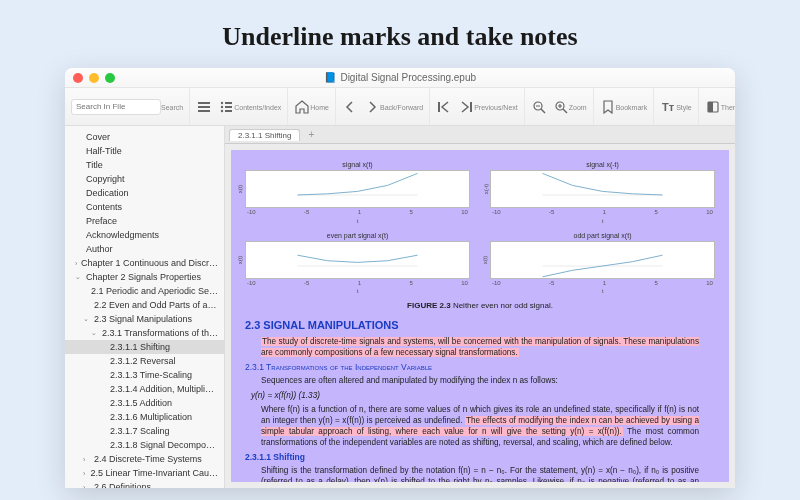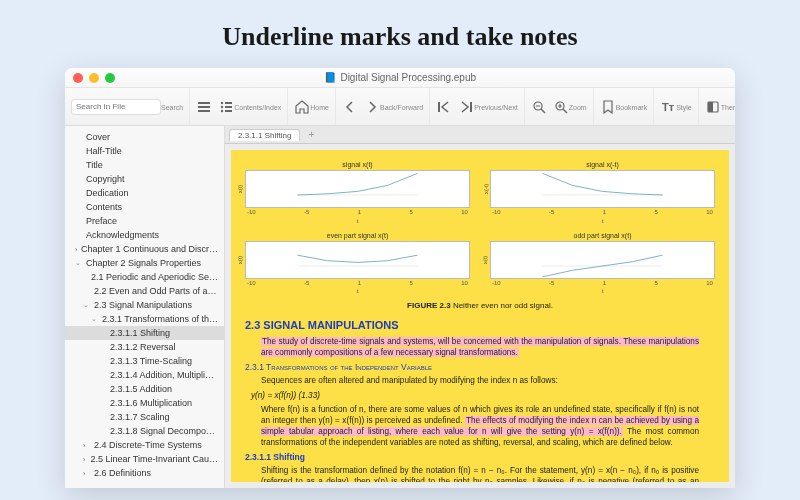--- a/index.html
+++ b/index.html
@@ -23,21 +23,21 @@
 .toc-item.l1{padding-left:10px}
 .toc-item.l2{padding-left:18px}
 .toc-item.l3{padding-left:26px}
 .toc-item.l4{padding-left:34px}
 .toc-item.active{background:#dcdcdc}
 .chev{font-size:7px;color:#888;width:8px;display:inline-block}
 .content{flex:1;background:#ececec;display:flex;flex-direction:column;overflow:hidden}
 .tabbar{height:18px;background:#e8e8e8;border-bottom:1px solid #ccc;display:flex;align-items:center;padding-left:4px}
 .tab{background:#fff;border:1px solid #ccc;border-bottom:none;padding:1px 8px;font-size:8px;color:#555;border-radius:3px 3px 0 0;margin-right:4px}
 .tab-plus{color:#999;font-size:10px;cursor:pointer;padding:0 4px}
-.page{flex:1;background:#fde047;margin:6px;padding:10px 14px;overflow:hidden;font-size:8.2px;color:#222;line-height:1.35}
+.page{flex:1;background:#c4b5fd;margin:6px;padding:10px 14px;overflow:hidden;font-size:8.2px;color:#222;line-height:1.35}
 .charts{display:grid;grid-template-columns:1fr 1fr;gap:6px 20px;margin-bottom:6px}
 .chart{text-align:center}
 .chart-title{font-size:7px;color:#333;margin-bottom:1px}
 .chart-box{height:38px;border:1px solid #bbb;background:#fff;position:relative}
 .chart-box svg{width:100%;height:100%}
 .chart-ticks{display:flex;justify-content:space-between;font-size:6px;color:#555;padding:0 2px}
 .fig-caption{text-align:center;font-size:8px;margin:5px 0 6px}
 .fig-caption b{font-weight:700}
 .h-section{color:#1a3dc1;font-weight:700;font-size:11px;margin:4px 0 3px}
 .h-sub{color:#1a3dc1;font-weight:400;font-size:8.5px;font-variant:small-caps;margin:4px 0 2px}
@@ -223,20 +223,24 @@
           <span class="chev"></span>
           <span>Contents</span>
         </div>
         <div class="toc-item l1">
           <span class="chev"></span>
           <span>Preface</span>
         </div>
         <div class="toc-item l1">
           <span class="chev"></span>
           <span>Acknowledgments</span>
+        </div>
+        <div class="toc-item l1">
+          <span class="chev"></span>
+          <span>Author</span>
         </div>
         <div class="toc-item l1">
           <span class="chev">›</span>
           <span>Chapter 1 Continuous and Discr…</span>
         </div>
         <div class="toc-item l1">
           <span class="chev">⌄</span>
           <span>Chapter 2 Signals Properties</span>
         </div>
         <div class="toc-item l2">

